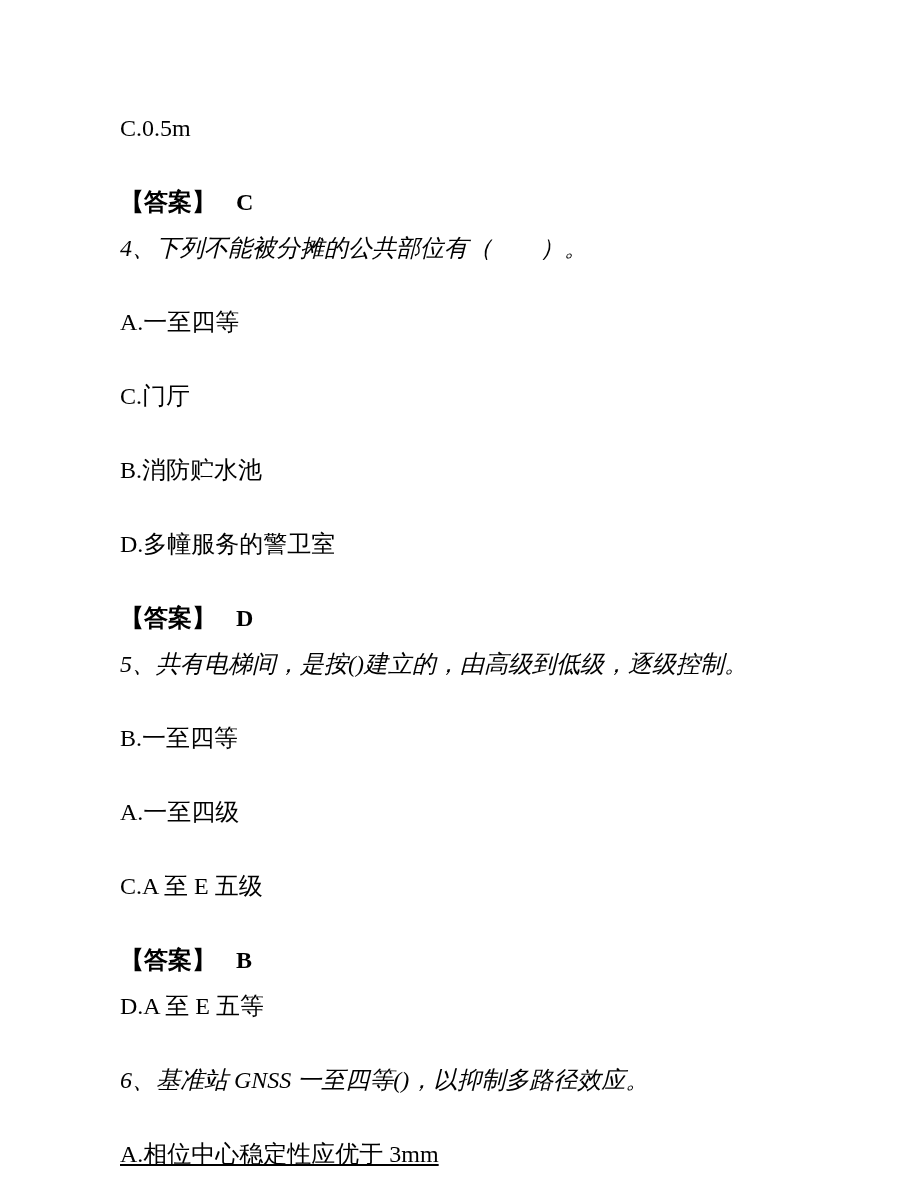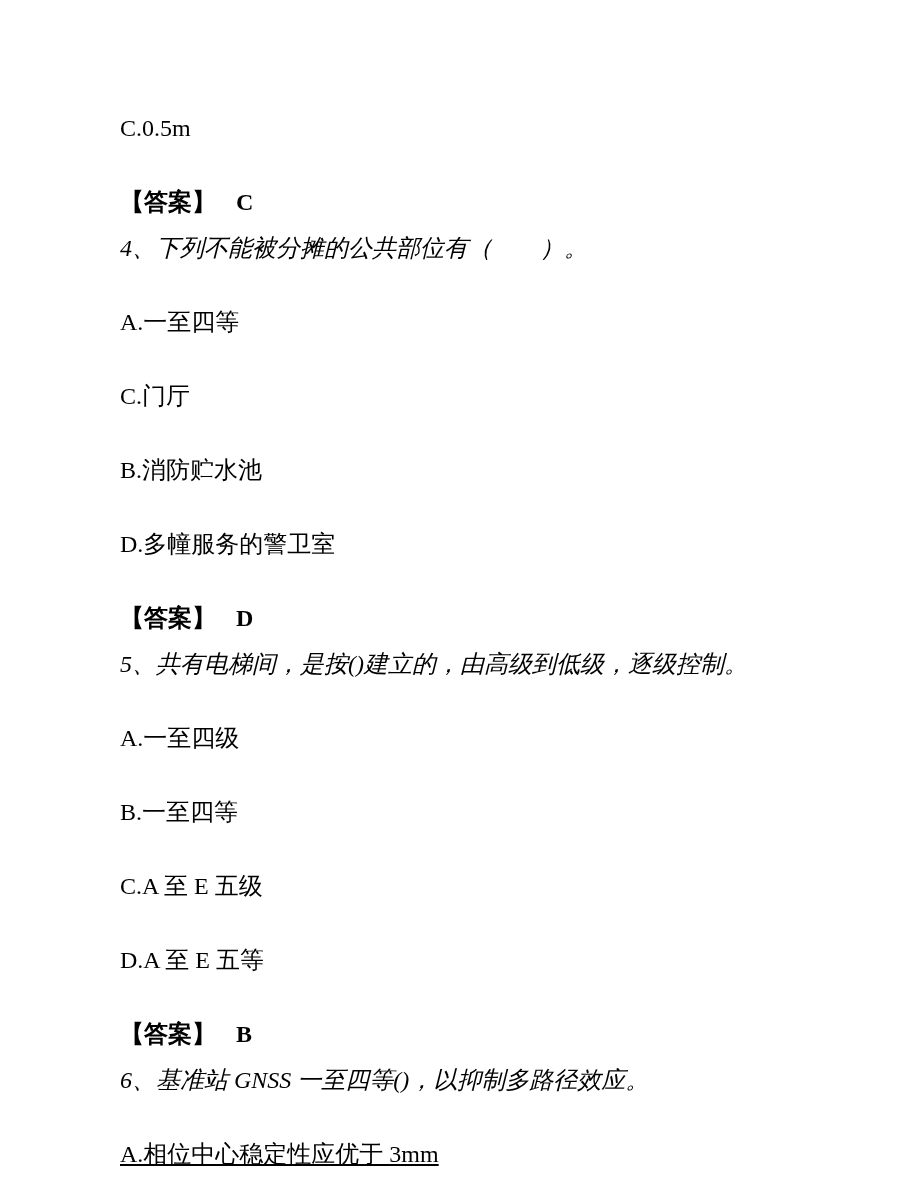--- a/index.html
+++ b/index.html
@@ -72,28 +72,28 @@
   <div class="line option">D.多幢服务的警卫室</div>
 
   <div class="line answer-block">
     <span class="answer-label">【答案】</span>
     <span class="answer-letter">D</span>
   </div>
 
   <div class="line question">
     <span class="q-num">5、</span><span class="q-text">共有电梯间，是按()建立的，由高级到低级，逐级控制。</span>
   </div>
+  <div class="line option">B.一至四等</div>
   <div class="line option">A.一至四级</div>
-  <div class="line option">B.一至四等</div>
   <div class="line option">C.A 至 E 五级</div>
-  <div class="line option">D.A 至 E 五等</div>
-
   <div class="line answer-block">
     <span class="answer-label">【答案】</span>
     <span class="answer-letter">B</span>
   </div>
+
+  <div class="line option">D.A 至 E 五等</div>
 
   <div class="line question">
     <span class="q-num">6、</span><span class="q-text">基准站 GNSS 一至四等()，以抑制多路径效应。</span>
   </div>
   <div class="line option last-option">A.相位中心稳定性应优于 3mm</div>
 
 </div>
 
 </body></html>

